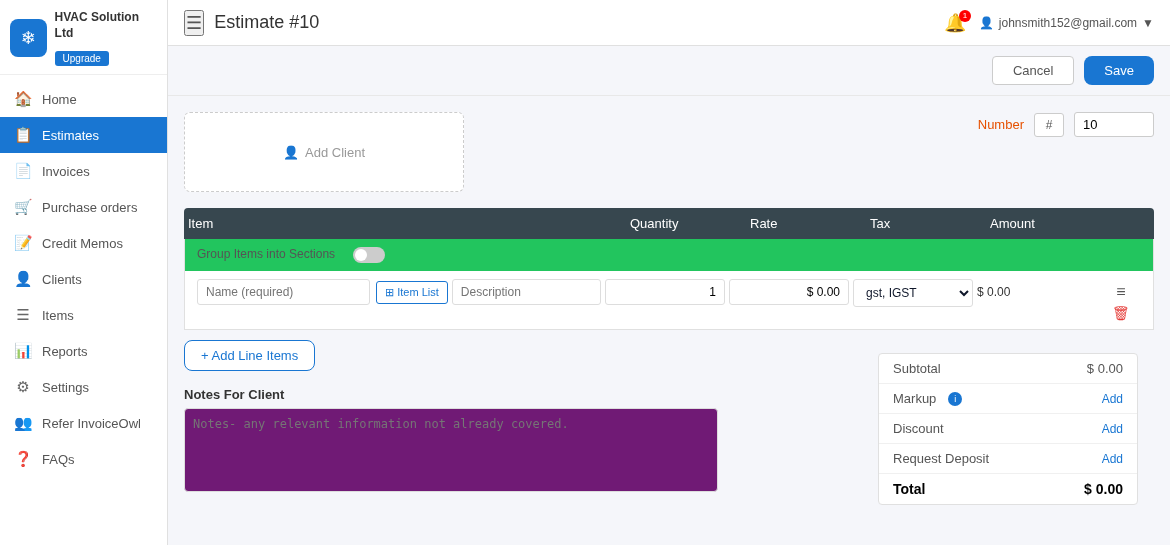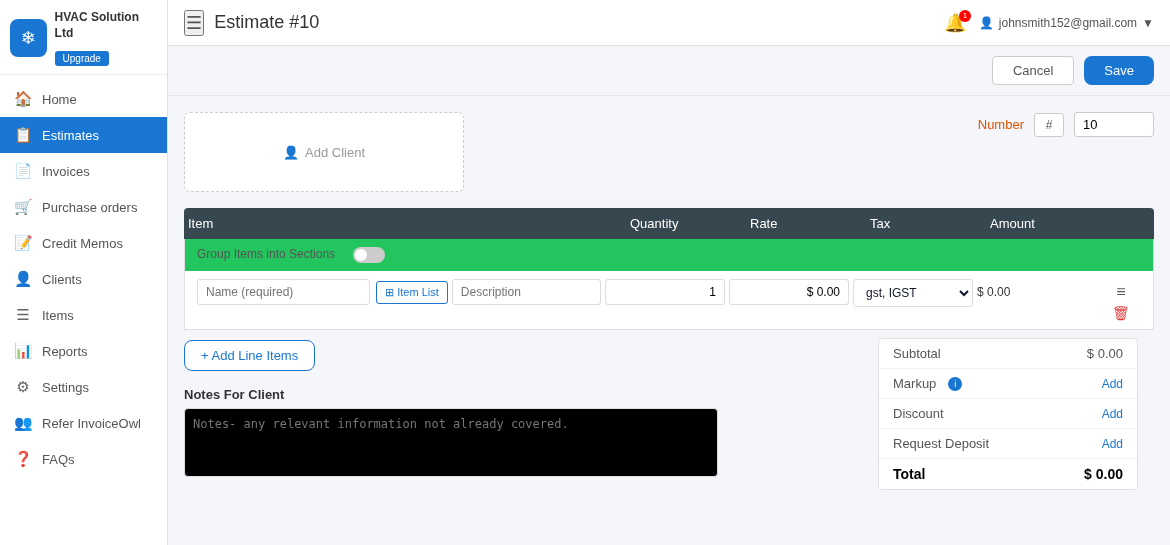--- a/index.html
+++ b/index.html
@@ -232,28 +232,28 @@
     .add-line-btn {
       border: 1px solid #1976d2; color: #1976d2; background: white;
       padding: 7px 16px; border-radius: 8px; cursor: pointer; font-size: 13px;
       margin: 10px 0 16px 0; display: inline-flex; align-items: center; gap: 5px;
     }
 
     
     .notes-label { font-size: 13px; font-weight: 600; margin-bottom: 6px; color: #333; }
     .notes-textarea {
       width: 55%;
-      height: 69px;
+      height: 84px;
       border: 1px solid #ddd;
       border-radius: 4px;
       padding: 8px;
       font-size: 12px;
       color: #999;
       resize: none;
-      background: #000000;
+      background: #701a75;
     }
 
     
     .totals-section {
       position: absolute;
       right: 16px;
       bottom: 0;
       width: 260px;
       background: white;
       border: 1px solid #e0e0e0;

